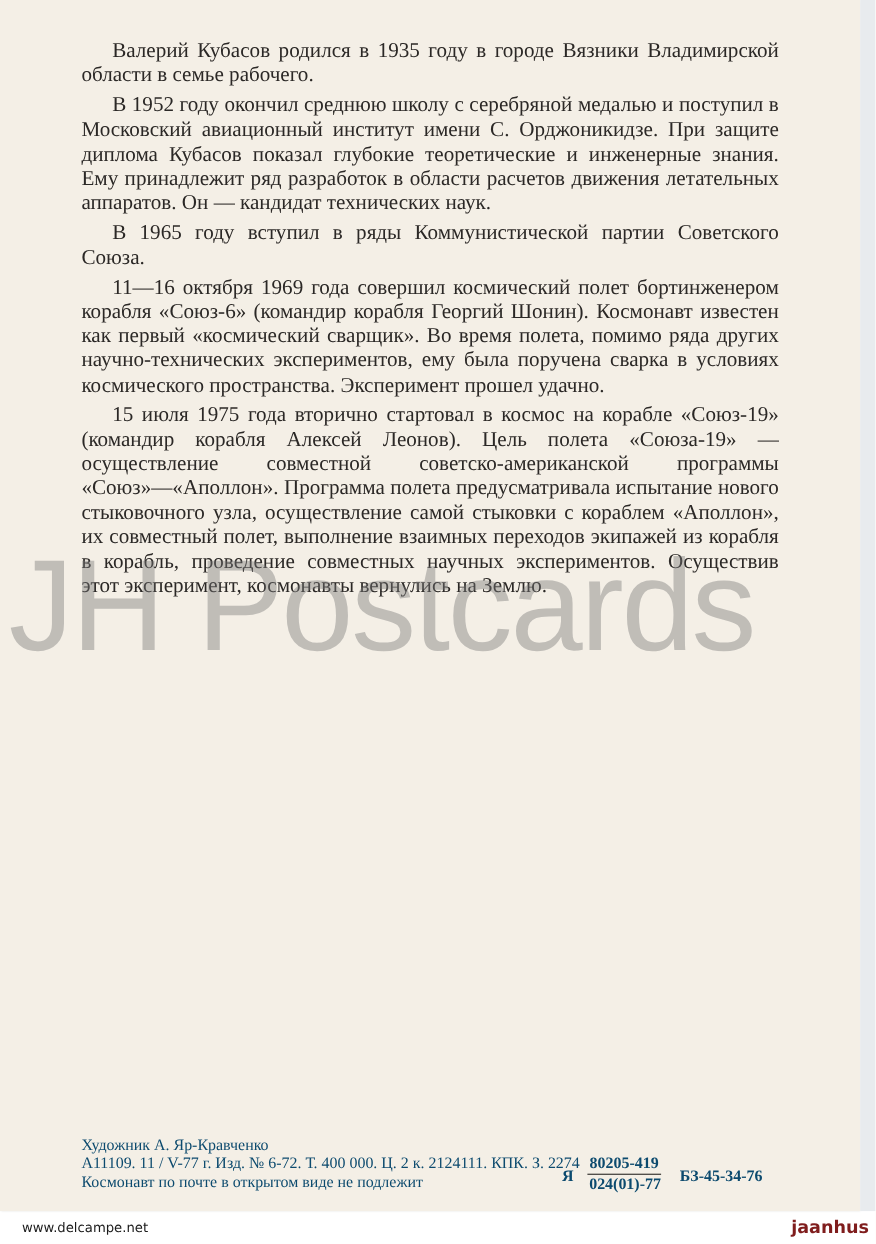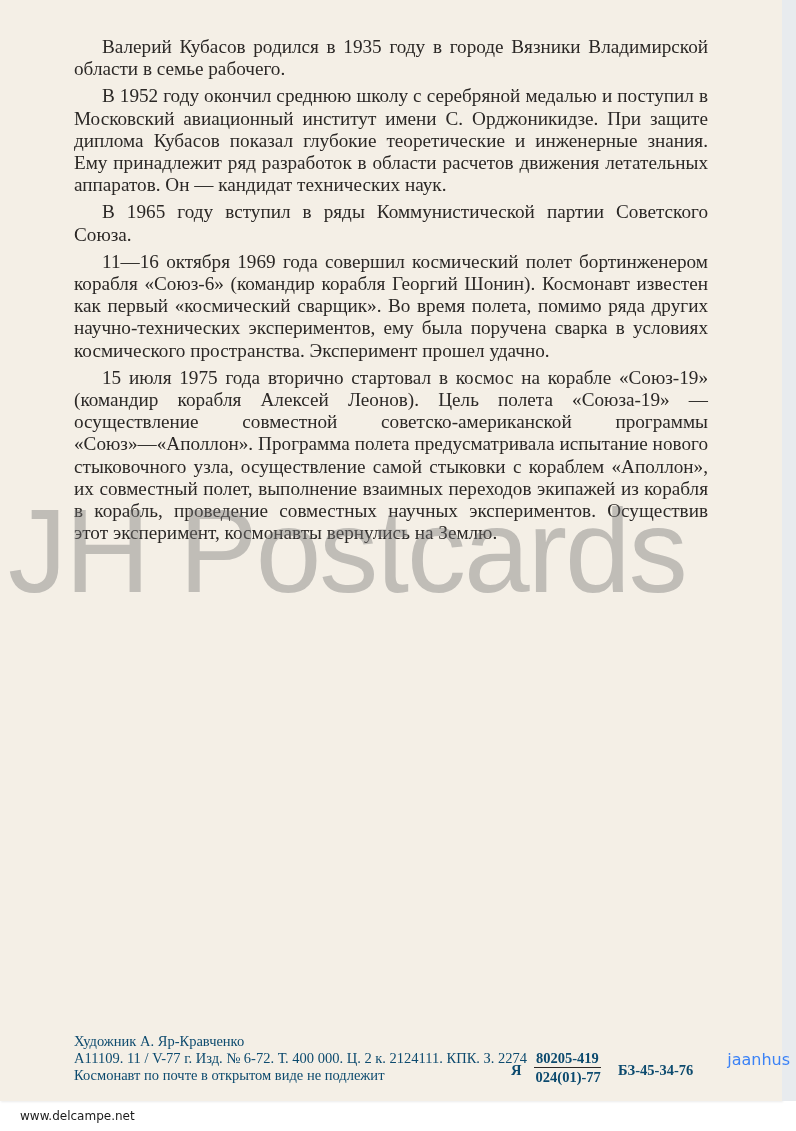--- a/index.html
+++ b/index.html
@@ -120,25 +120,26 @@
       left: 20px;
       top: 1104px;
       font-family: "DejaVu Sans", sans-serif;
       font-size: 12px;
       line-height: 24px;
       color: #1a1a1a;
     }
     .site-right {
       position: absolute;
       right: 6px;
-      top: 1048px;
+      top: 1104px;
       font-family: "DejaVu Sans", sans-serif;
       font-size: 16px;
       line-height: 24px;
-      color: #3b82f6;
+      color: #7f1d1d;
+      font-weight: bold;
     }
   </style>
 </head>
 <body>
 
 <div class="page">
   <div class="card">
     <div class="body-text">
       <p>Валерий Кубасов родился в 1935 году в городе Вязники Владимирской области в семье рабочего.</p>
       <p>В 1952 году окончил среднюю школу с серебряной меда­лью и поступил в Московский авиационный институт имени С. Орджоникидзе. При защите диплома Кубасов показал глубокие теоретические и инженерные знания. Ему при­надлежит ряд разработок в области расчетов движения лета­тельных аппаратов. Он — кандидат технических наук.</p>

